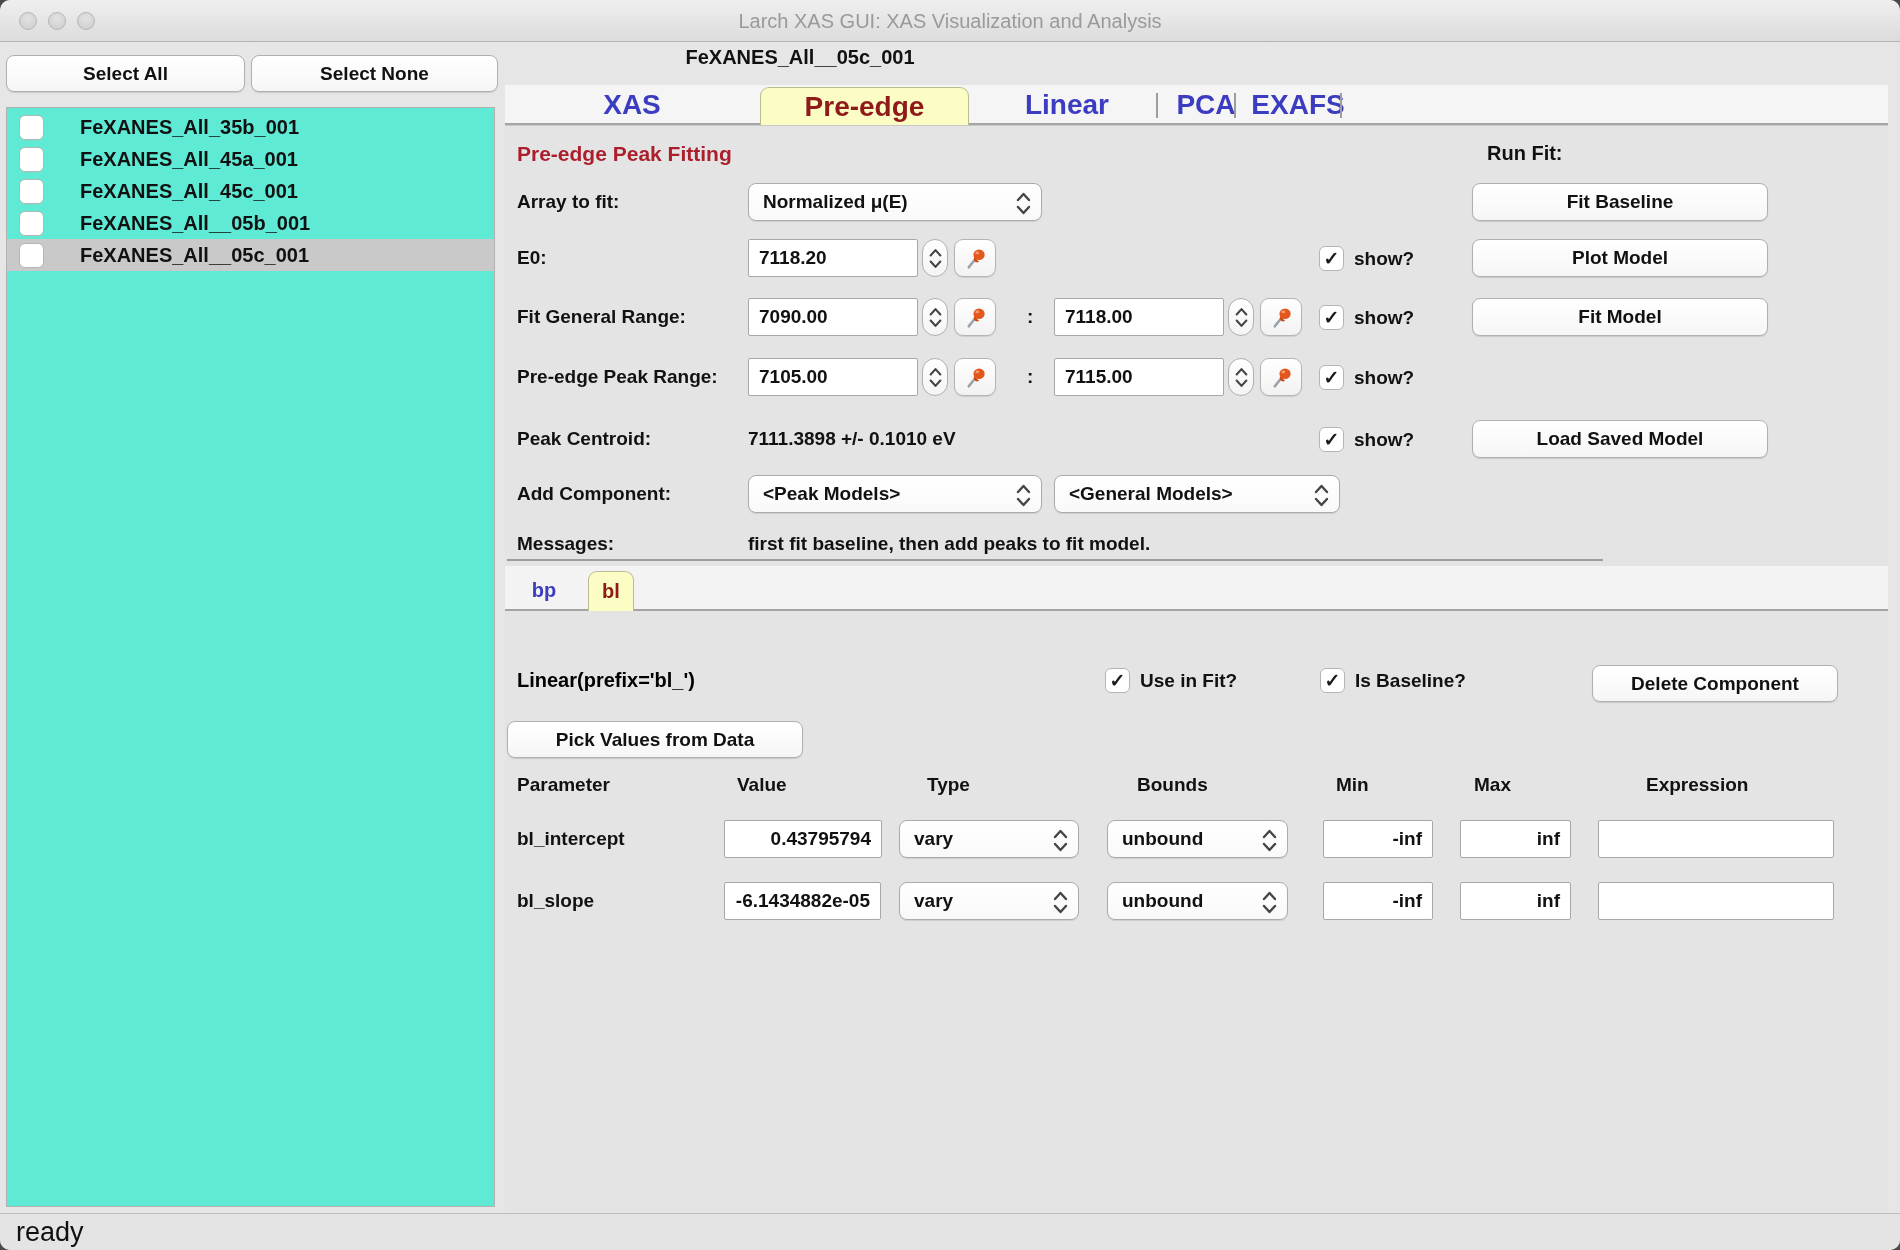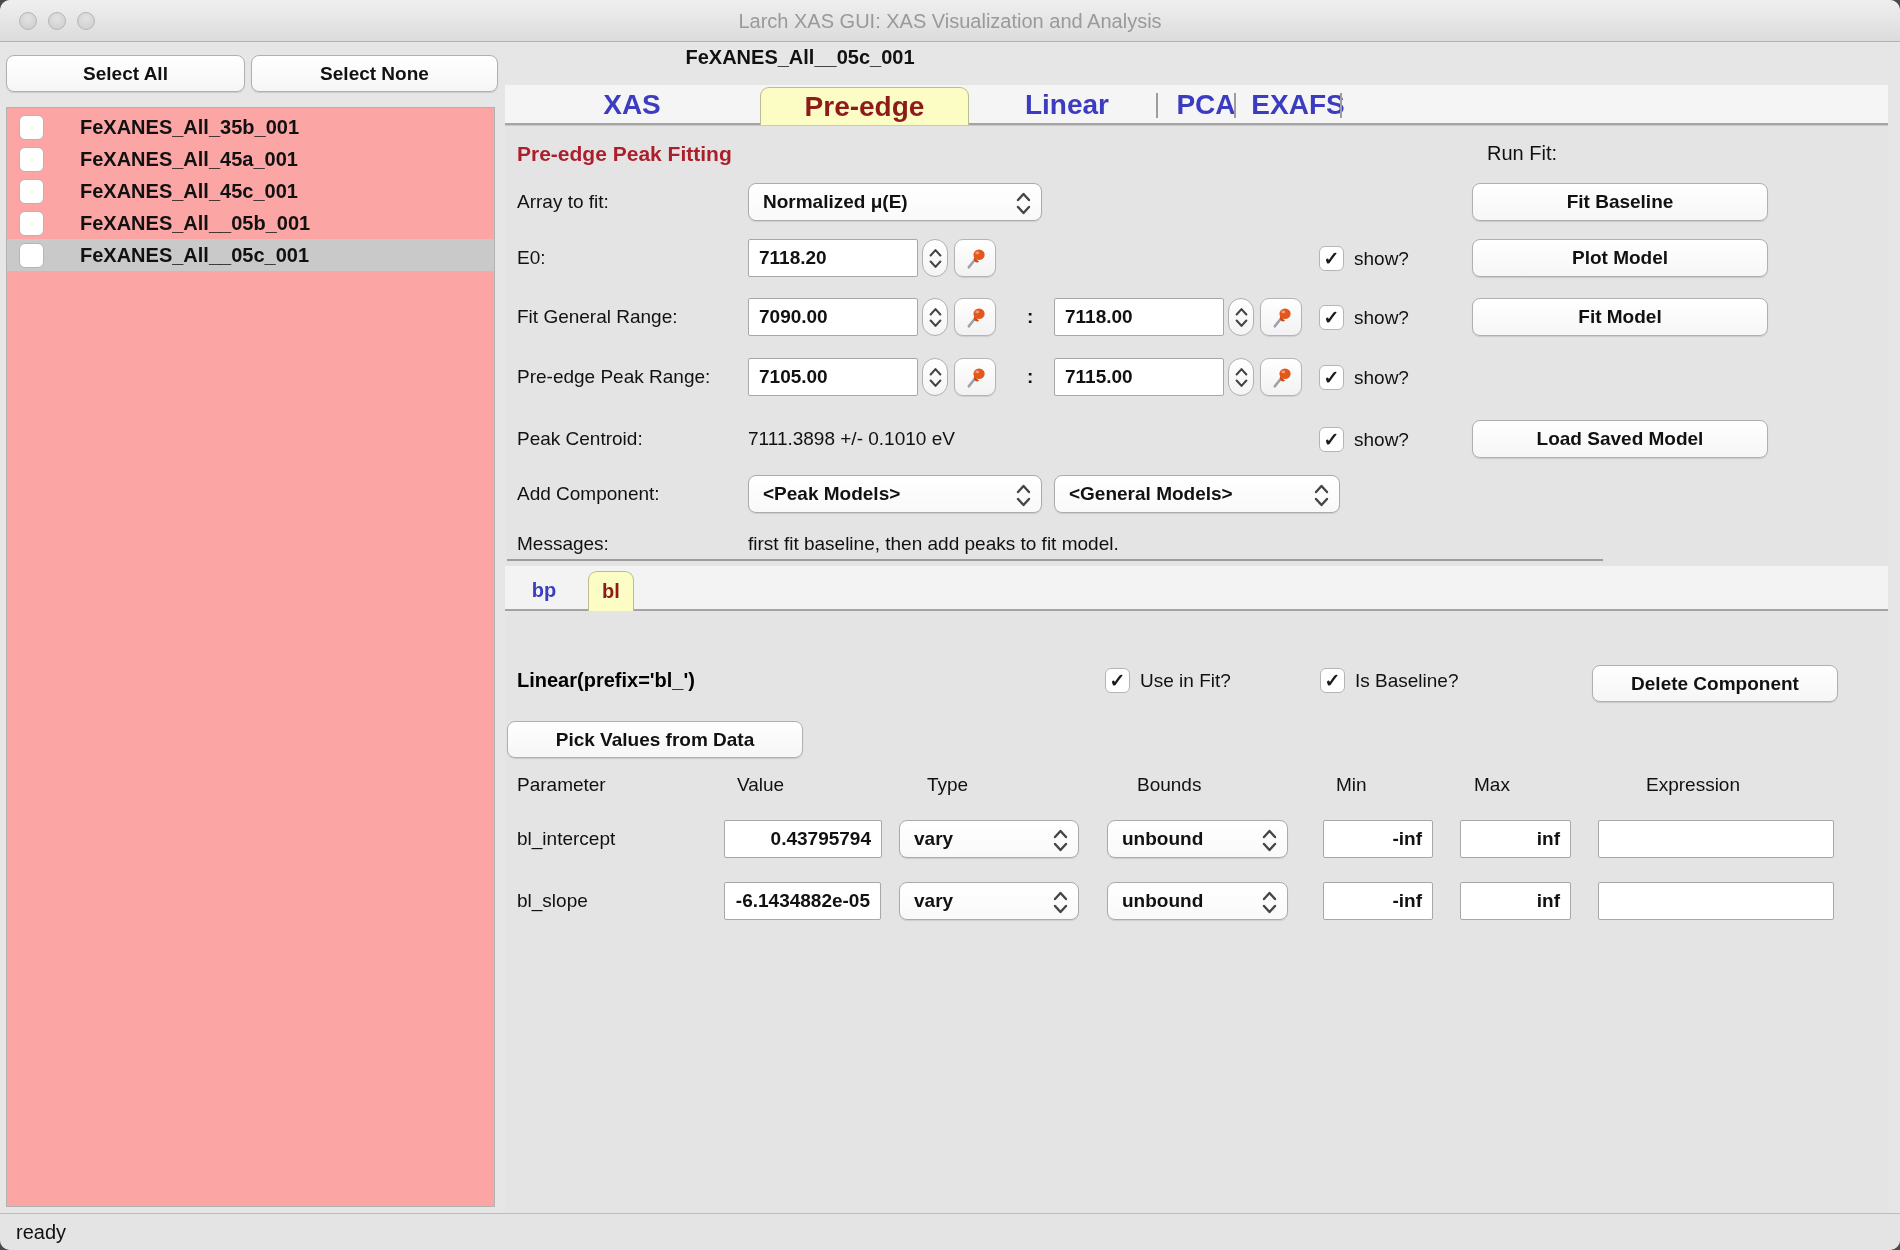--- a/index.html
+++ b/index.html
@@ -18,21 +18,21 @@
   .traffic{position:absolute;top:12px;width:18px;height:18px;border-radius:50%;
     background:radial-gradient(circle at 50% 35%,#e2e2e2,#cccccc);border:1px solid #b6b6b6;}
   
   .btn{background:linear-gradient(#ffffff,#f6f6f6);border:1px solid #b0b0b0;border-radius:8px;
     font-weight:bold;font-size:19px;text-align:center;color:#111;
     box-shadow:0 1px 1px rgba(0,0,0,0.12);}
   #select-all,#select-none{position:absolute;top:55px;height:37px;line-height:35px;}
   #select-all{left:6px;width:239px;}
   #select-none{left:251px;width:247px;}
   #filelist{position:absolute;left:6px;top:107px;width:489px;height:1100px;
-    background:#fca5a5;border:1px solid #b2b2b2;padding-top:3px;}
+    background:#5eead4;border:1px solid #b2b2b2;padding-top:3px;}
   .filerow{height:32px;display:flex;align-items:center;padding-left:12px;}
   .filerow.selected{background:#c9c9c9;}
   .filerow .label{font-weight:bold;font-size:20px;margin-left:36px;}
   .checkbox{width:25px;height:25px;background:#fff;border:1.5px solid #b5b5b5;border-radius:6px;
     display:flex;align-items:center;justify-content:center;flex:0 0 auto;}
   .checkbox .tick{font-size:19px;font-weight:bold;color:#1a1a1a;line-height:1;}
   
   #dataset-title{position:absolute;left:505px;top:46px;width:590px;text-align:center;
     font-size:20px;font-weight:bold;}
   #tabstrip{position:absolute;left:505px;top:85px;width:1383px;height:40px;
@@ -41,21 +41,21 @@
     font-size:28px;font-weight:600;color:#3c3cc0;}
   .tab.active{top:2px;height:40px;line-height:38px;background:#fcfcc5;
     border:1px solid #bcbc92;border-bottom:none;border-radius:9px 9px 0 0;
     color:#8f1a1a;font-weight:bold;}
   .tabsep{position:absolute;top:8px;width:2px;height:25px;background:#9d9d9d;}
   
   #panel{position:absolute;left:505px;top:125px;width:1383px;height:1088px;
     background:#e4e4e4;border-top:1px solid #c9c9c9;}
   .abs{position:absolute;}
   .h38{height:38px;line-height:38px;}
-  .form-label{font-weight:normal;font-size:19px;}
+  .form-label{font-weight:bold;font-size:19px;}
   .red-heading{color:#ab1f2d;font-weight:bold;font-size:21px;}
   .field{background:#fff;border:1.5px solid #a8a8a8;border-radius:2px;height:38px;
     line-height:35px;font-weight:600;font-size:19px;padding:0 10px;}
   .field.right{text-align:right;}
   .dropdown{background:linear-gradient(#ffffff,#f9f9f9);border:1px solid #ababab;border-radius:8px;
     height:38px;line-height:36px;font-weight:bold;font-size:19px;padding-left:14px;
     box-shadow:0 1px 1px rgba(0,0,0,0.10);position:absolute;}
   .dropdown .chevrons{position:absolute;right:9px;top:7px;}
   .spin{width:26px;height:38px;background:linear-gradient(#ffffff,#f4f4f4);
     border:1px solid #b0b0b0;border-radius:13px;display:flex;align-items:center;justify-content:center;}
@@ -67,21 +67,21 @@
   
   #compstrip{position:absolute;left:0px;top:440px;width:1383px;height:45px;
     background:#f3f3f3;border-bottom:2px solid #a3a3a3;}
   .ctab{position:absolute;top:5px;height:40px;line-height:38px;text-align:center;
     font-size:20px;font-weight:bold;color:#3c3cc0;}
   .ctab.active{background:#fcfcc5;border:1px solid #bcbc92;border-bottom:none;
     border-radius:9px 9px 0 0;color:#8f1a1a;}
   .blue-bold{color:#000000;font-weight:bold;font-size:20px;}
   .chk-row{display:flex;align-items:center;gap:10px;}
   #statusbar{position:absolute;left:0;top:1213px;width:1900px;height:37px;
-    background:#e4e4e4;border-top:1px solid #bdbdbd;font-size:20px;line-height:36px;
+    background:#e4e4e4;border-top:1px solid #bdbdbd;font-size:27px;line-height:36px;
     padding-left:16px;border-radius:0 0 10px 10px;}
 </style>
 </head>
 <body>
 
 <svg width="0" height="0" style="position:absolute">
   <defs>
     <g id="chevrons-g">
       <polyline points="3,9 8.5,3 14,9" fill="none" stroke="#454545" stroke-width="2.4" stroke-linecap="round" stroke-linejoin="round"></polyline>
       <polyline points="3,16 8.5,22 14,16" fill="none" stroke="#454545" stroke-width="2.4" stroke-linecap="round" stroke-linejoin="round"></polyline>

